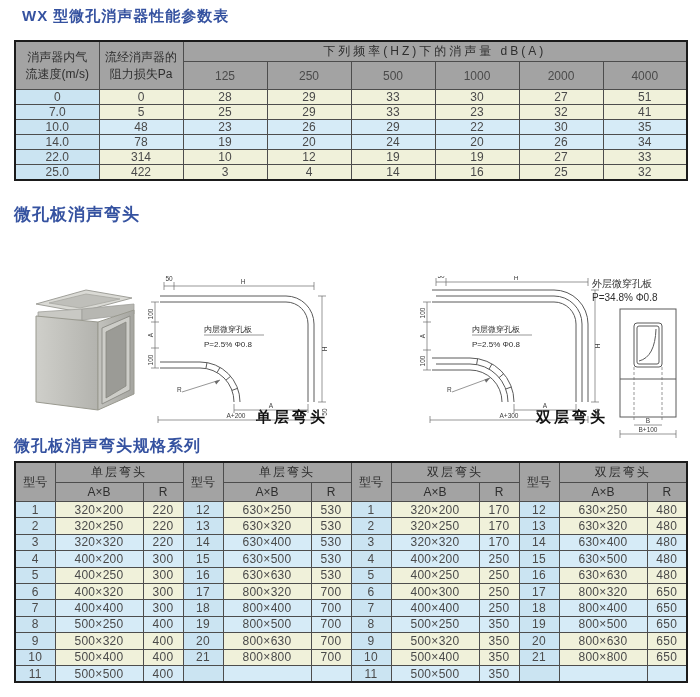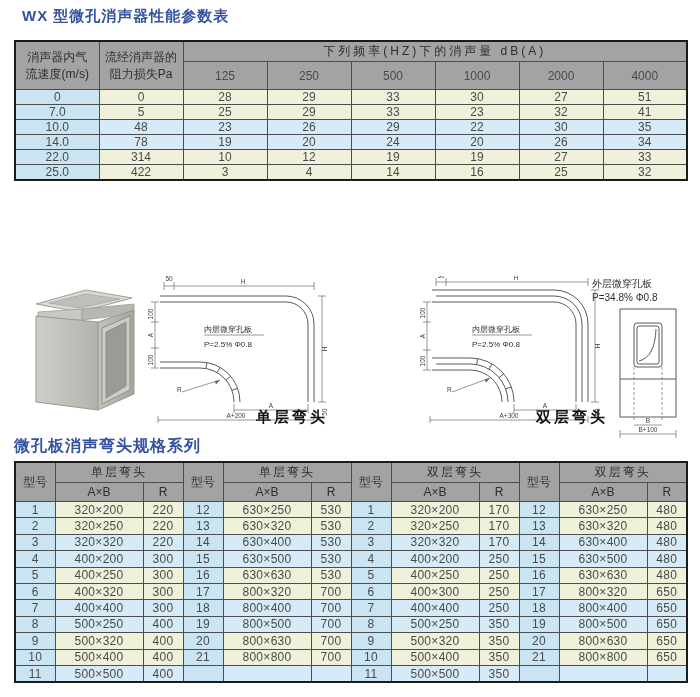--- a/index.html
+++ b/index.html
@@ -138,20 +138,21 @@
           <td>3</td>
           <td>4</td>
           <td>14</td>
           <td>16</td>
           <td>25</td>
           <td>32</td>
         </tr>
       </tbody>
   </table>
 
+  <div id="sec2-title" class="sec-title">微孔板消声弯头</div>
 
   <svg style="left:22px;top:282px;" width="120" height="130" viewBox="0 0 120 130">
     <defs>
       <linearGradient id="g1" x1="0" y1="0" x2="1" y2="0">
         <stop offset="0" stop-color="#cfcfca"></stop>
           <stop offset="1" stop-color="#b3b3ae"></stop>
       </linearGradient>
       <linearGradient id="g2" x1="0" y1="0" x2="1" y2="0">
         <stop offset="0" stop-color="#c2c2bd"></stop>
           <stop offset="1" stop-color="#a6a6a1"></stop>

